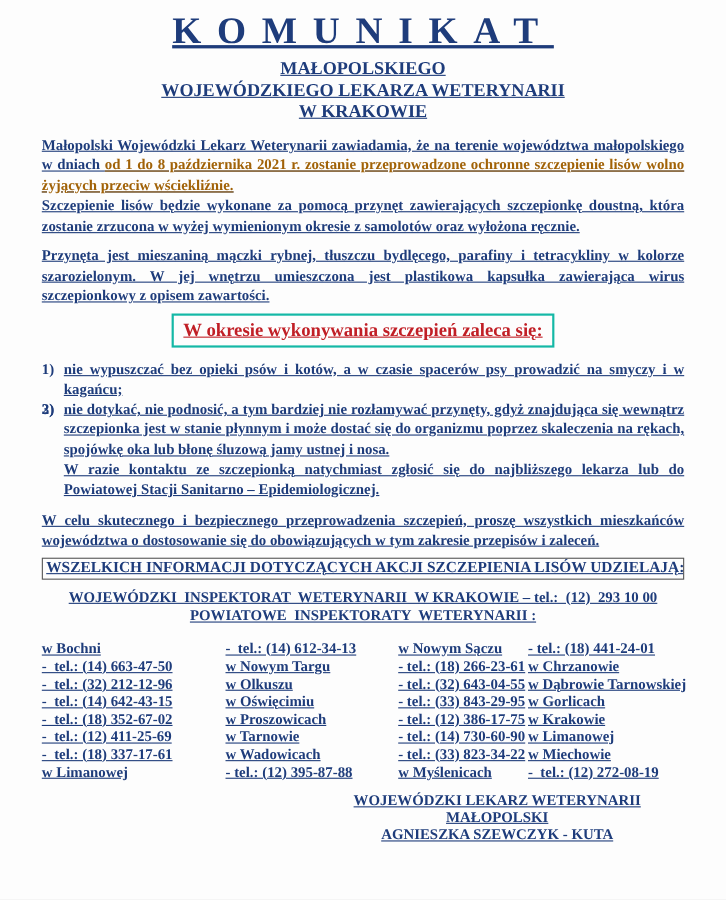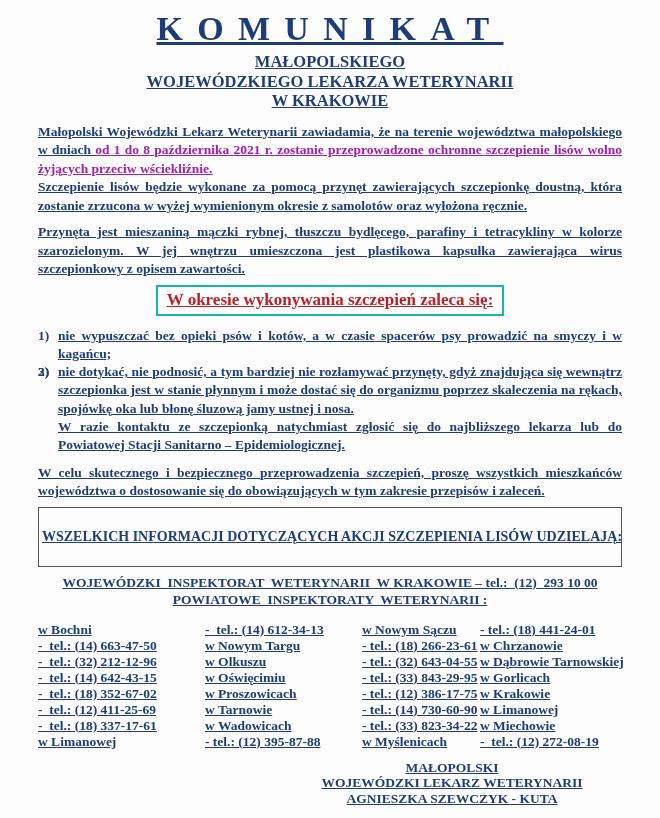--- a/index.html
+++ b/index.html
@@ -30,21 +30,21 @@
   }
   .subtitle-block{margin-top:4px;margin-bottom:12px;}
   .body-p{
     font-size:13.5px;
     line-height:18.5px;
     text-align:justify;
     margin:0;
   }
   .mt-para{margin-top:8px;}
   .red-u{
-    color:#a21caf;
+    color:#a16207;
     text-decoration:underline;
   }
   .red-box-wrap{
     text-align:center;
     margin-top:6px;
     margin-bottom:11px;
   }
   .red-box{
     display:inline-block;
     border:2px solid #14b8a6;
@@ -63,21 +63,21 @@
     text-align:justify;
   }
   .rec-num{
     position:absolute;
     left:0;top:0;
   }
   .closing{margin-top:9px;}
   .info-box{
     border:1px solid #555;
     margin-top:6px;
-    padding:20px 3px;
+    padding:0 3px;
     font-size:14px;
     line-height:18px;
     white-space:nowrap;
     overflow:hidden;
   }
   .center-line{
     text-align:center;
     font-size:13.5px;
     line-height:17.5px;
     white-space:pre;
@@ -186,18 +186,18 @@
     <div class="cell">w Limanowej</div>
     <div class="cell">- tel.: (12) 395-87-88</div>
 
     <div class="cell">w Myślenicach</div>
     <div class="cell">-  tel.: (12) 272-08-19</div>
     <div class="cell"></div>
     <div class="cell"></div>
   </div>
 
   <div class="signature">
+    <div>WOJEWÓDZKI LEKARZ WETERYNARII</div>
     <div>MAŁOPOLSKI</div>
-    <div>WOJEWÓDZKI LEKARZ WETERYNARII</div>
     <div>AGNIESZKA SZEWCZYK - KUTA</div>
   </div>
 
 </div>
 
 </body></html>

